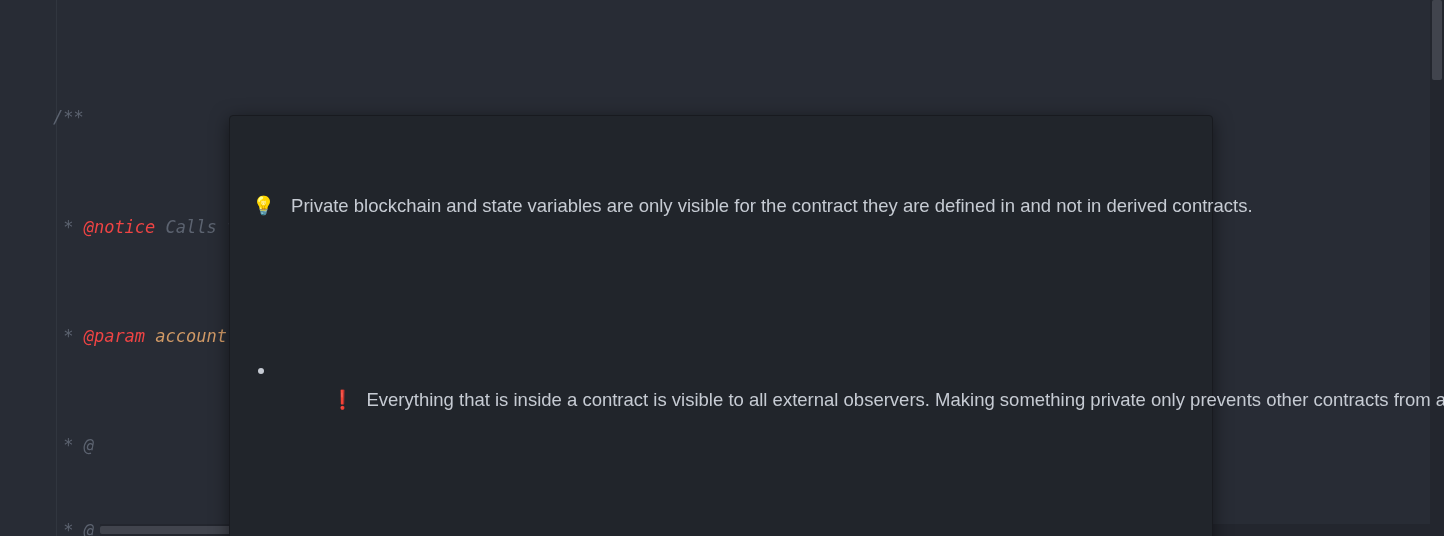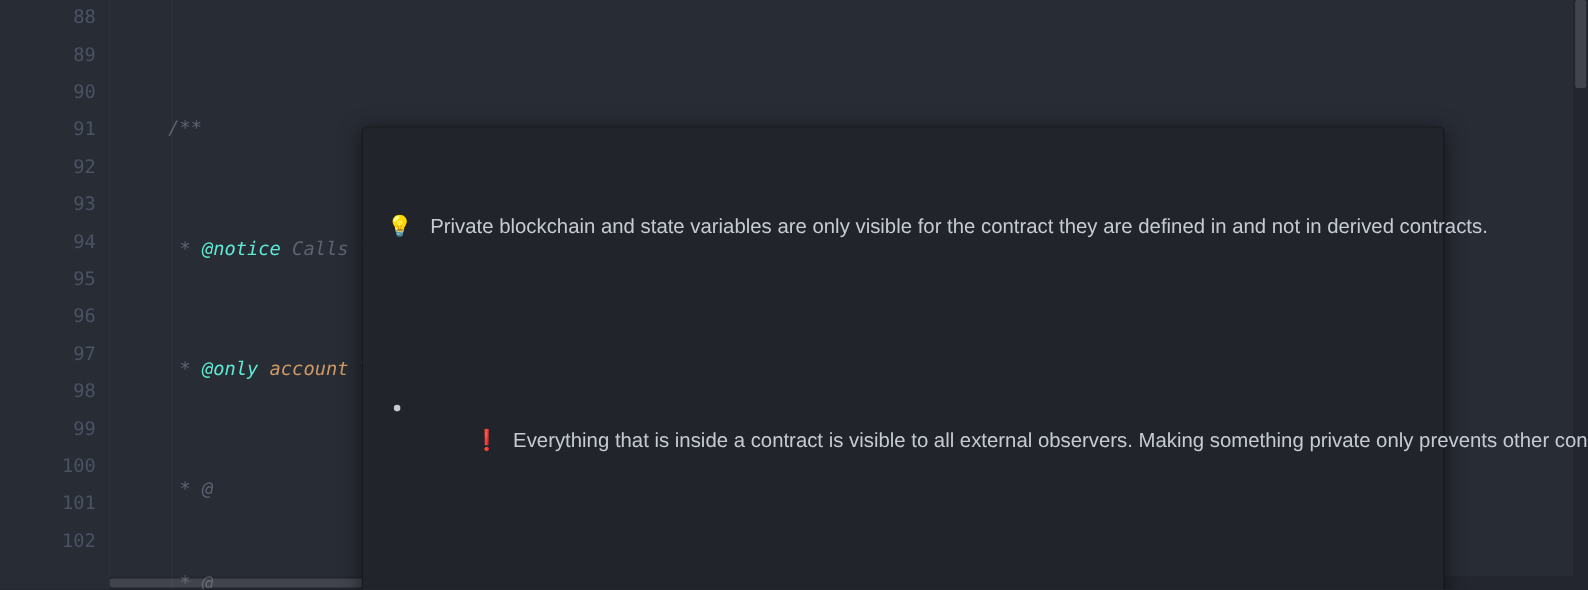--- a/index.html
+++ b/index.html
@@ -48,21 +48,21 @@
     }
     .indent-guide {
       position: absolute;
       top: 0;
       bottom: 0;
       left: 12px;
       width: 1px;
       background: rgba(171,178,191,0.08);
     }
     .comment { color: #5c6370; font-style: italic; }
-    .doctag { color: #5eead4; font-style: italic; }
+    .doctag { color: #ef4444; font-style: italic; }
     .docparam { color: #d19a66; font-style: italic; }
 
     .tooltip {
       position: absolute;
       top: 115px;
       left: 229px;
       width: 984px;
       background: #21252b;
       border: 1px solid #181a1f;
       border-radius: 4px;
@@ -128,45 +128,28 @@
       height: 8px;
       width: 820px;
       background: rgba(171,178,191,0.22);
       border-radius: 2px;
     }
   </style>
 </head>
 <body>
 
 <div class="editor">
-  <div class="gutter" id="gutter">
-      <div class="ln">88</div>
-      <div class="ln">89</div>
-      <div class="ln">90</div>
-      <div class="ln">91</div>
-      <div class="ln">92</div>
-      <div class="ln">93</div>
-      <div class="ln">94</div>
-      <div class="ln">95</div>
-      <div class="ln">96</div>
-      <div class="ln">97</div>
-      <div class="ln">98</div>
-      <div class="ln">99</div>
-      <div class="ln">100</div>
-      <div class="ln">101</div>
-      <div class="ln">102</div>
-    </div>
   <div class="code-area">
     <div class="indent-guide" style="left:56px"></div>
 
     <div class="line"><span class="comment"><span>    </span><span>/**</span></span></div>
 
     <div class="line"><span class="comment"><span>     </span><span>* </span><span class="doctag">@notice</span><span> Calls the function with selector 0x01ffc9a7 (ERC165) and suppresses throw</span></span></div>
 
-    <div class="line"><span class="comment"><span>     </span><span>* </span><span class="doctag">@only</span><span class="docparam"> account</span><span> The address of the contract to query for support of an interface</span></span></div>
+    <div class="line"><span class="comment"><span>     </span><span>* </span><span class="doctag">@param</span><span class="docparam"> account</span><span> The address of the contract to query for support of an interface</span></span></div>
 
     <div class="line"><span class="comment"><span>     </span><span>* @</span></span></div>
     <div class="line"><span class="comment"><span>     </span><span>* @</span></span></div>
 
     
     
 
     
 
     

